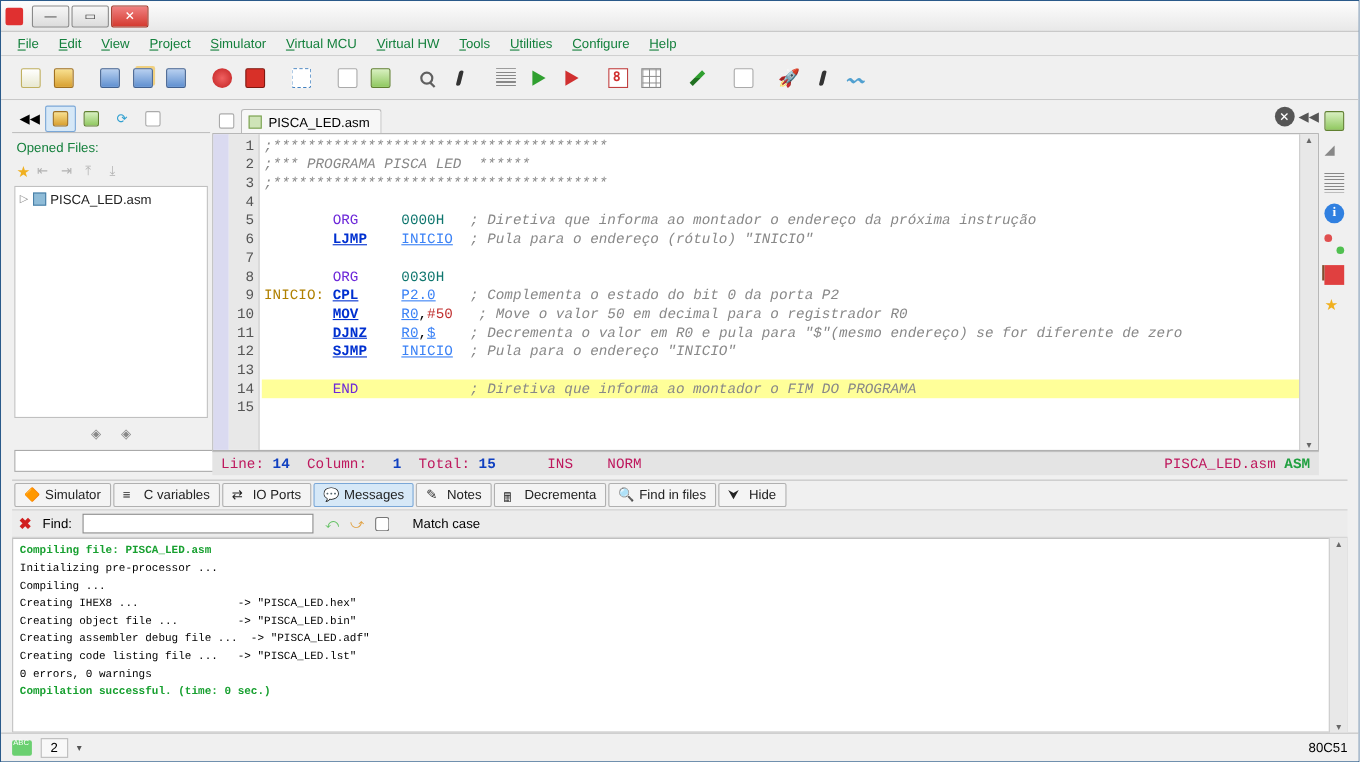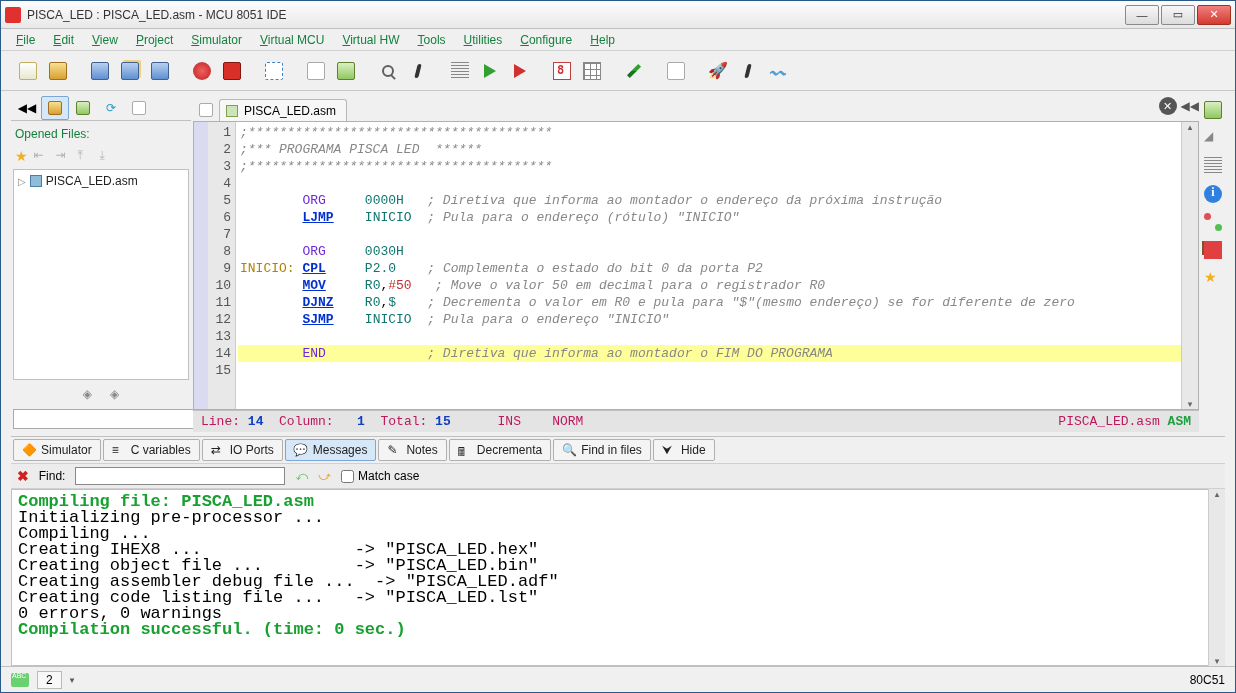--- a/index.html
+++ b/index.html
@@ -56,21 +56,21 @@
   .line-gutter { width:28px; background:#e8e8e8; border-right:1px solid #ccc; text-align:right; font-family:"Courier New",monospace; font-size:13px; color:#555; padding-top:2px;}
   .line-gutter div { padding:0 4px; height:17px; line-height:17px;}
   .code-area { flex:1; font-family:"Courier New",monospace; font-size:13px; line-height:17px; padding:2px 0 0 2px; white-space:pre; overflow:auto; position:relative;}
   .code-line { height:17px; padding-left:2px;}
   .code-line.hl { background:#ffff99;}
   .c-comment { color:#888; font-style:italic;}
   .c-dir { color:#6d28d9;}
   .c-mnem { color:#0030d0; font-weight:bold;text-decoration:underline;}
   .c-label { color:#b08000;}
   .c-num { color:#0f766e;}
-  .c-op { color:#0f766e;}
+  .c-op { color:#3b82f6;text-decoration:underline;}
   .c-red { color:#c03030;}
   .editor-scroll-v { width:17px; background:#e8e8e8; border-left:1px solid #ccc; display:flex; flex-direction:column; justify-content:space-between; align-items:center; font-size:9px; color:#666;}
   .editor-close-row { position:absolute; right:0; top:2px; display:flex; gap:4px; align-items:center;}
   .round-x { width:18px; height:18px; border-radius:50%; background:#555; color:#fff; font-size:11px; display:flex; align-items:center; justify-content:center;}
   
   .statusline { height:22px; background:#e4e4e4; border-top:1px solid #c0c0c0; display:flex; align-items:center; font-family:"Courier New",monospace; font-size:13px; padding:0 8px; gap:0;}
   .statusline .lbl { color:#be185d;}
   .statusline .val-blue { color:#1040c0; font-weight:bold;}
   .statusline .spacer { flex:1;}
   .statusline .asm-lbl { color:#20a040; font-weight:bold;}
@@ -81,22 +81,22 @@
 
   
   .bottom-panel { height:230px; display:flex; flex-direction:column; border-top:1px solid #c0c0c0; margin:4px 10px 0 10px; background:#f0f0f0;}
   .bottom-tabs { height:26px; display:flex; align-items:center; gap:2px; padding:0 2px;}
   .btab { height:22px; border:1px solid #b0b0b0; background:#f4f4f4; border-radius:2px; display:flex; align-items:center; gap:5px; padding:0 8px; color:#222;}
   .btab.active { background:#d6e8f7; border-color:#7aa7d7;}
   .btab .bi { width:14px; height:14px; }
   .find-row { height:26px; display:flex; align-items:center; gap:10px; padding:0 6px; border-top:1px solid #d0d0d0; border-bottom:1px solid #d0d0d0; background:#ececec;}
   .find-row .x-red { color:#d02020; font-weight:bold; font-size:14px;}
   .find-row input[type=text]{ width:210px; height:18px; border:1px solid #888; background:#fff;}
-  .find-row label { display:flex; align-items:center; gap:4px;}
-  .messages-body { flex:1; background:#fff; border:1px solid #c0c0c0; font-family:"Courier New",monospace; font-size:17px; line-height:16px; padding:4px 6px; overflow:auto; position:relative; white-space:pre;}
+  .find-row label { display:flex; align-items:center; gap:21px;}
+  .messages-body { flex:1; background:#fff; border:1px solid #c0c0c0; font-family:"Courier New",monospace; font-size:10px; line-height:16px; padding:4px 6px; overflow:auto; position:relative; white-space:pre;}
   .msg-green { color:#18a030; font-weight:bold;}
   .msg-scroll { position:absolute; right:0; top:0; bottom:0; width:17px; background:#e8e8e8; border-left:1px solid #ccc; display:flex; flex-direction:column; justify-content:space-between; align-items:center; font-size:9px; color:#666;}
   
   
   .footer { height:26px; background:#f0f0f0; border-top:1px solid #c0c0c0; display:flex; align-items:center; padding:0 10px; gap:8px;}
   .footer .chk { width:18px; height:14px; background:#6ad070; border-radius:2px; position:relative;}
   .footer .chk::after { content:"ABC"; font-size:7px; color:#fff; position:absolute; top:-1px; left:1px;}
   .footer .num-box { border:1px solid #bbb; padding:0 8px; height:18px; display:flex; align-items:center; background:#f8f8f8;}
   .footer .dd { font-size:9px; color:#555;}
   .footer .spacer { flex:1;}
@@ -132,21 +132,20 @@
   .ic-flag { background:#e04040;width:10px;height:8px;position:relative;}
   .ic-flag::after{content:"";position:absolute;left:-2px;top:0;width:2px;height:14px;background:#805030;}
 </style>
 </head>
 <body>
 
 <div class="window">
 
   <div class="titlebar">
     <span class="app-icon"></span>
-    <span class="title-text">PISCA_LED : PISCA_LED.asm - MCU 8051 IDE</span>
     <div class="win-btns">
       <div class="win-btn">—</div>
       <div class="win-btn">▭</div>
       <div class="win-btn close">✕</div>
     </div>
   </div>
 
   <div class="menubar" id="menubar">
       <span class="menu-item"><u>F</u>ile</span>
       <span class="menu-item"><u>E</u>dit</span>

